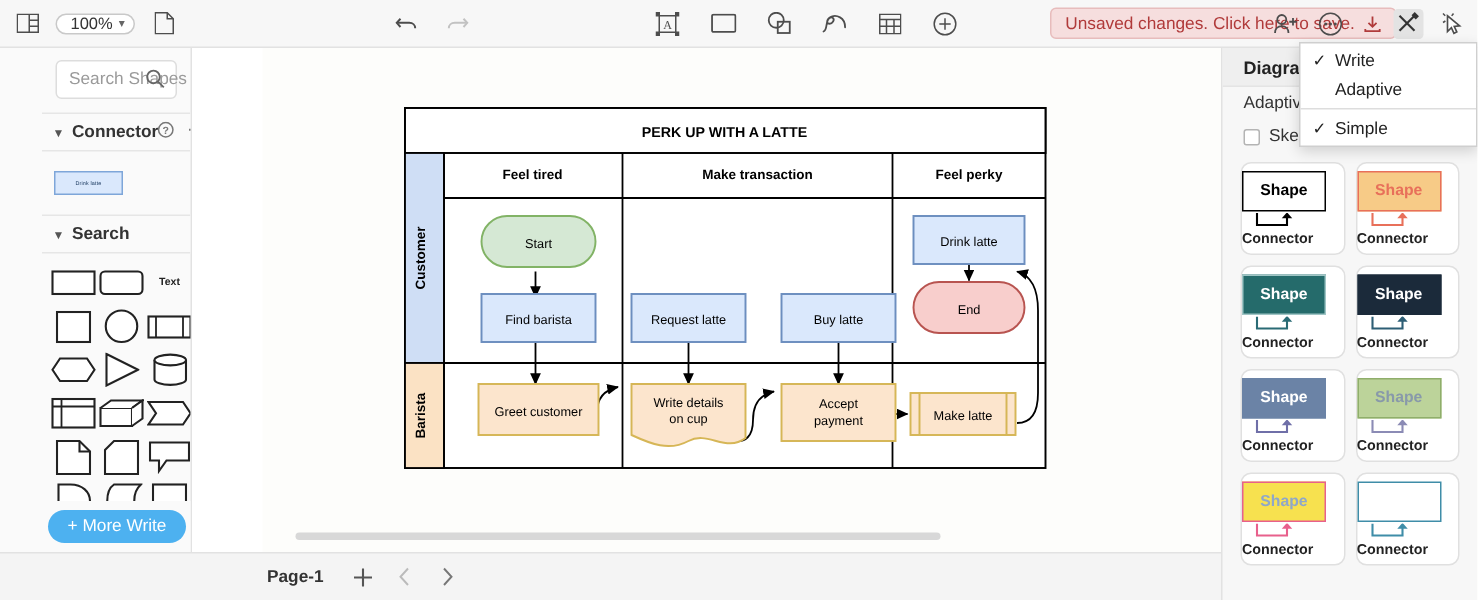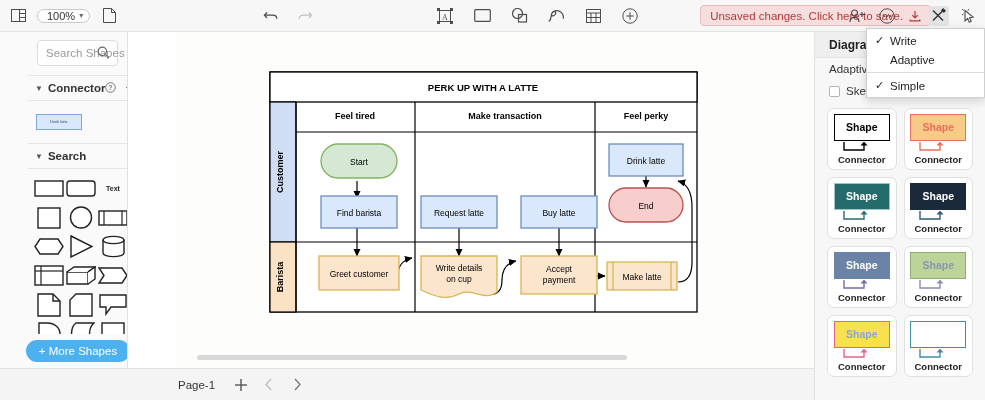--- a/index.html
+++ b/index.html
@@ -130,40 +130,40 @@
     font-size: 11.5px; color: #333;
   }
   .rp-row.chk { gap: 6px; }
   .chkbox { width: 11px; height: 11px; border: 1px solid #b4b4b4; background: #fff; border-radius: 2px; }
   .style-grid {
     display: grid; grid-template-columns: 1fr 1fr; gap: 7px;
     padding: 6px 12px;
   }
   .style-card {
     background: #fff; border: 1px solid #e0e0e0; border-radius: 7px;
-    height: 62px; display: flex; flex-direction: column; align-items: center;
+    height: 62px; display: flex; flex-direction: column; align-items: flex-start;
     justify-content: center; cursor: pointer; gap: 1px;
   }
   .sc-shape {
     width: 56px; height: 27px; display: flex; align-items: center; justify-content: center;
     font-size: 10.5px; font-weight: bold;
   }
   .sc-conn { width: 56px; height: 11px; position: relative; }
   .sc-conn svg { position: absolute; left: 8px; top: 0; }
   .sc-label { font-size: 9.5px; color: #222; font-weight: bold; line-height: 11px; }
 
   
   .pagebar {
     position: absolute; left: 0; bottom: 0; width: 814px; height: 32px;
     background: #f4f4f4; border-top: 1px solid #e2e2e2;
     display: flex; align-items: center; padding-left: 166px; gap: 0;
   }
   .ptab {
     height: 32px; display: flex; align-items: center; gap: 4px;
-    padding: 0 12px; font-size: 11.5px; font-weight: normal; color: #333; cursor: pointer;
+    padding: 0 12px; font-size: 11.5px; font-weight: bold; color: #333; cursor: pointer;
   }
   .ptab.sel { background: #fdfdfb; }
   .ptab .chev { font-size: 8px; color: #555; }
   .pbtn {
     width: 28px; height: 32px; display: flex; align-items: center; justify-content: center;
     font-size: 15px; color: #555; cursor: pointer;
   }
   .pbtn.dim { color: #bbb; }
 
   
@@ -565,21 +565,21 @@
           </svg>
         </div>
       <div class="shape-cell">
           <svg width="24" height="22">
             <path d="M2 21 16 6l-3-3h9v9l-3-3L5 21z" fill="#fff" stroke="#222" stroke-width="1.3"></path>
           </svg>
         </div>
     </div>
 
     <div class="more-shapes-wrap">
-      <button class="more-shapes">+ More Shapes</button>
+      <button class="more-shapes">+ More Write</button>
     </div>
   </div>
 
   <div class="canvas">
     <svg width="657" height="330" viewBox="0 0 657 330">
       <defs>
         <marker id="ah" markerWidth="7" markerHeight="7" refX="6" refY="3" orient="auto">
           <path d="M0 0 L6.5 3 L0 6 z" fill="#000"></path>
         </marker>
       </defs>

